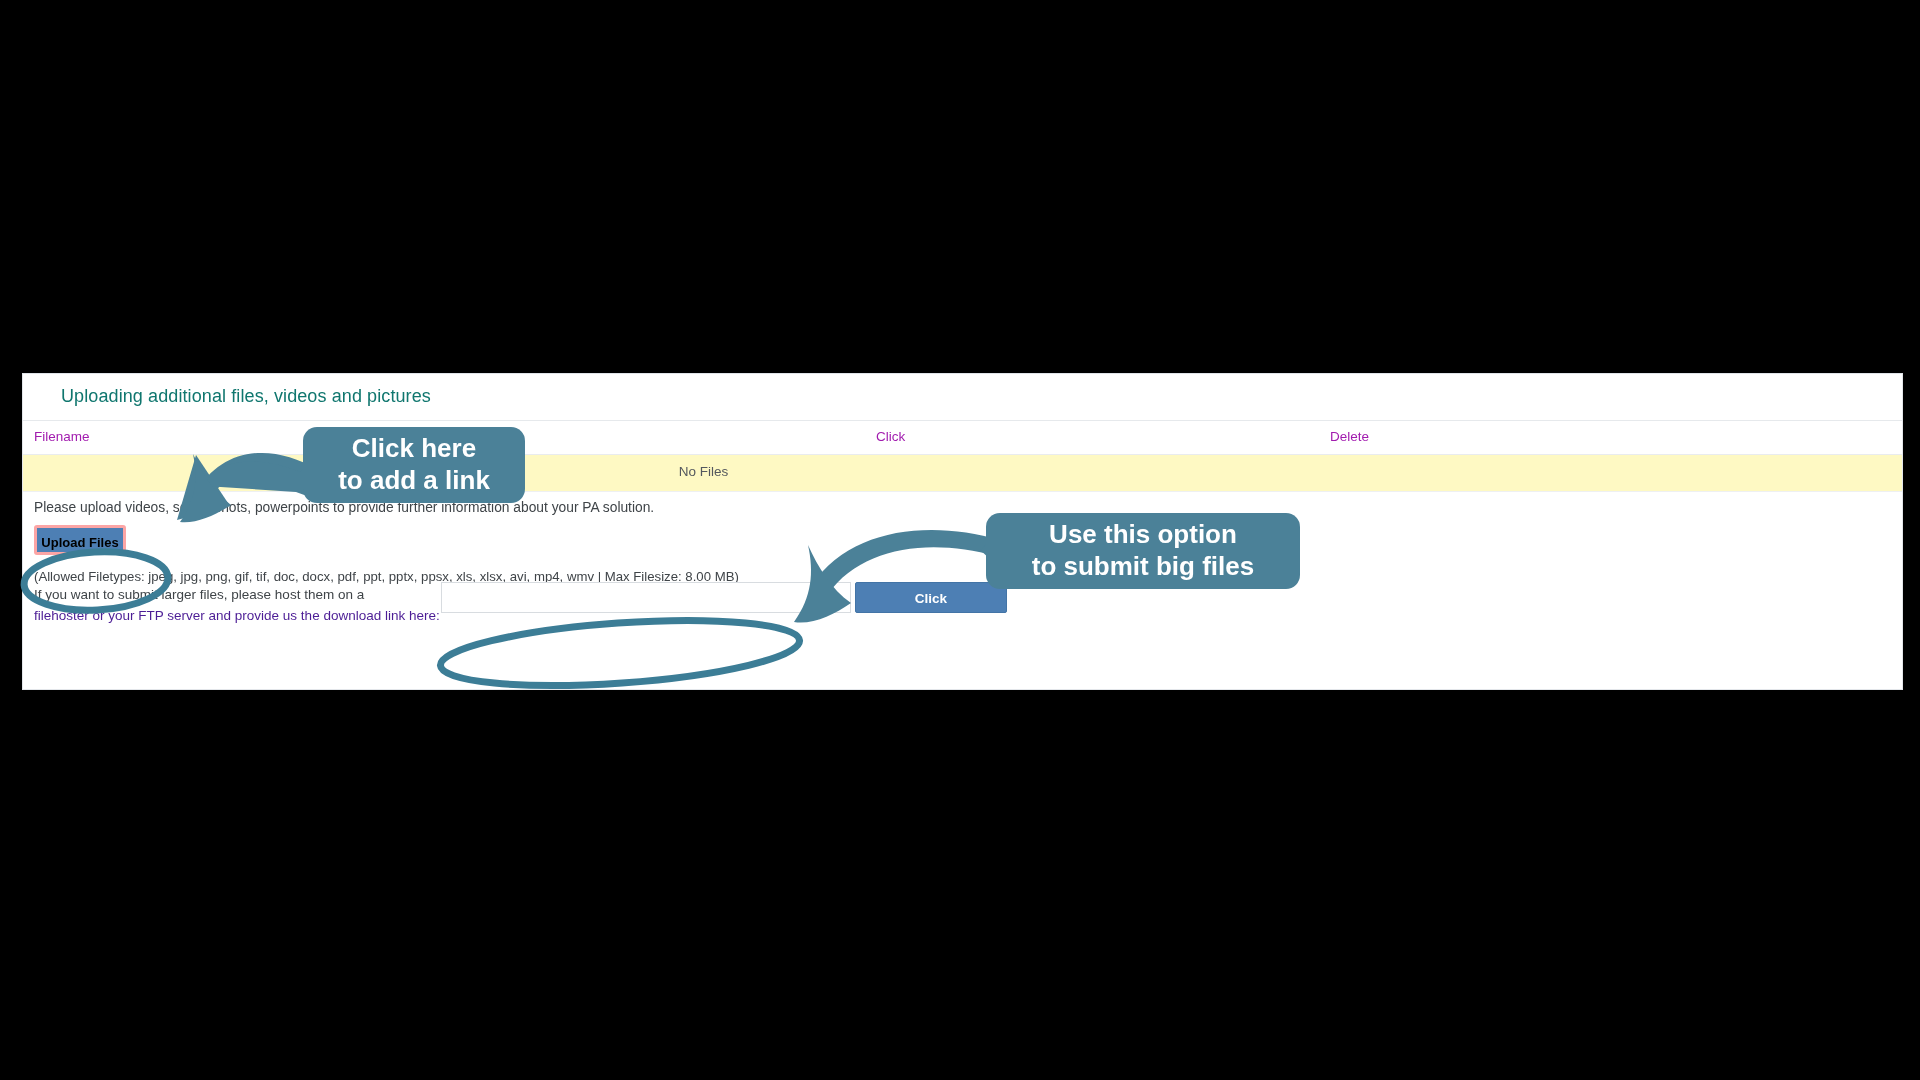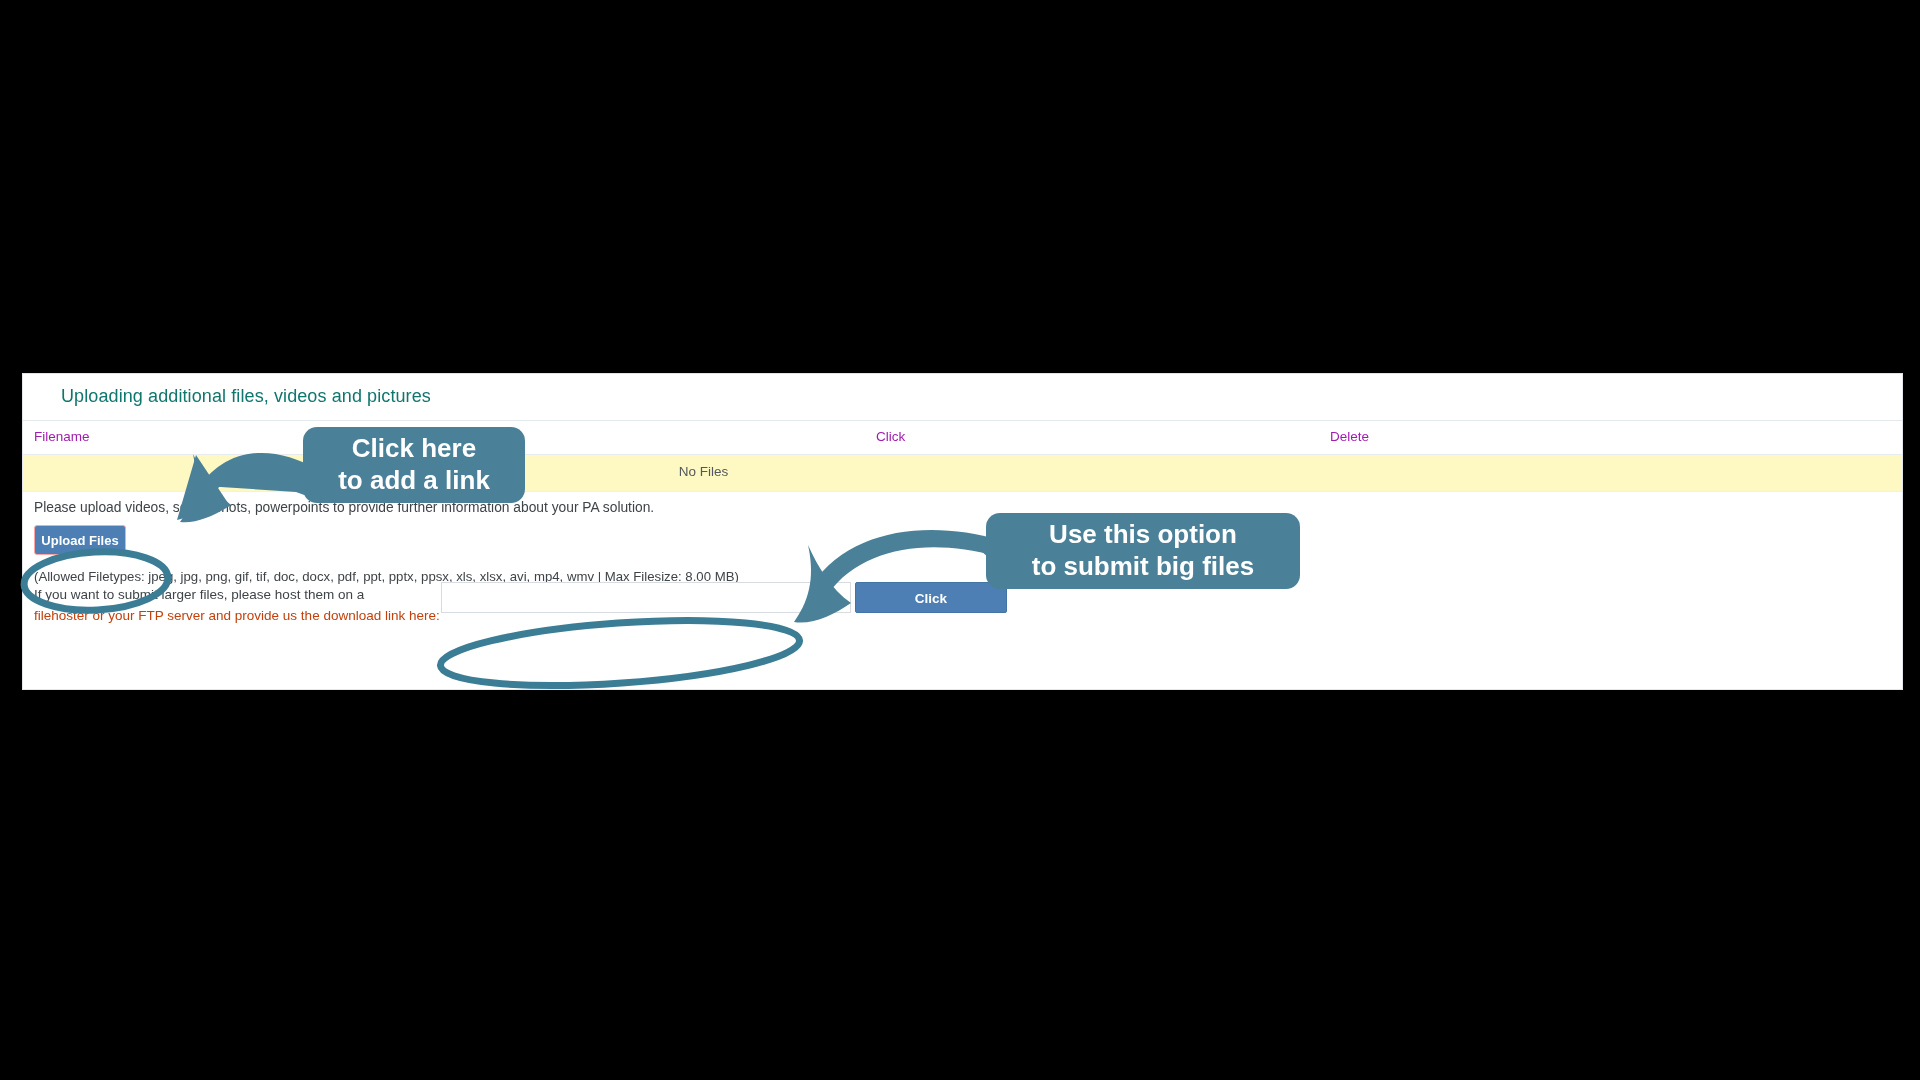--- a/index.html
+++ b/index.html
@@ -105,23 +105,23 @@
     white-space: nowrap;
   }
 
   .upload-btn {
     position: absolute;
     left: 11px;
     top: 151px;
     width: 92px;
     height: 30px;
     background: #4d7fb4;
-    border: 1px solid #fca5a5;
+    border: 3px solid #fca5a5;
     border-radius: 3px;
-    color: #ffffff;
+    color: #000000;
     font-size: 13px;
     font-weight: bold;
     line-height: 30px;
     text-align: center;
     box-sizing: border-box;
     cursor: pointer;
     user-select: none;
   }
 
   .allowed-line {
@@ -139,21 +139,21 @@
     top: 213px;
     font-size: 13.5px;
     color: #3f4448;
     white-space: nowrap;
   }
   .ftp-line-2 {
     position: absolute;
     left: 11px;
     top: 234px;
     font-size: 13.5px;
-    color: #c2410c;
+    color: #4c1d95;
     white-space: nowrap;
   }
 
   .link-input {
     position: absolute;
     left: 418px;
     top: 208px;
     width: 410px;
     height: 31px;
     background: #ffffff;

